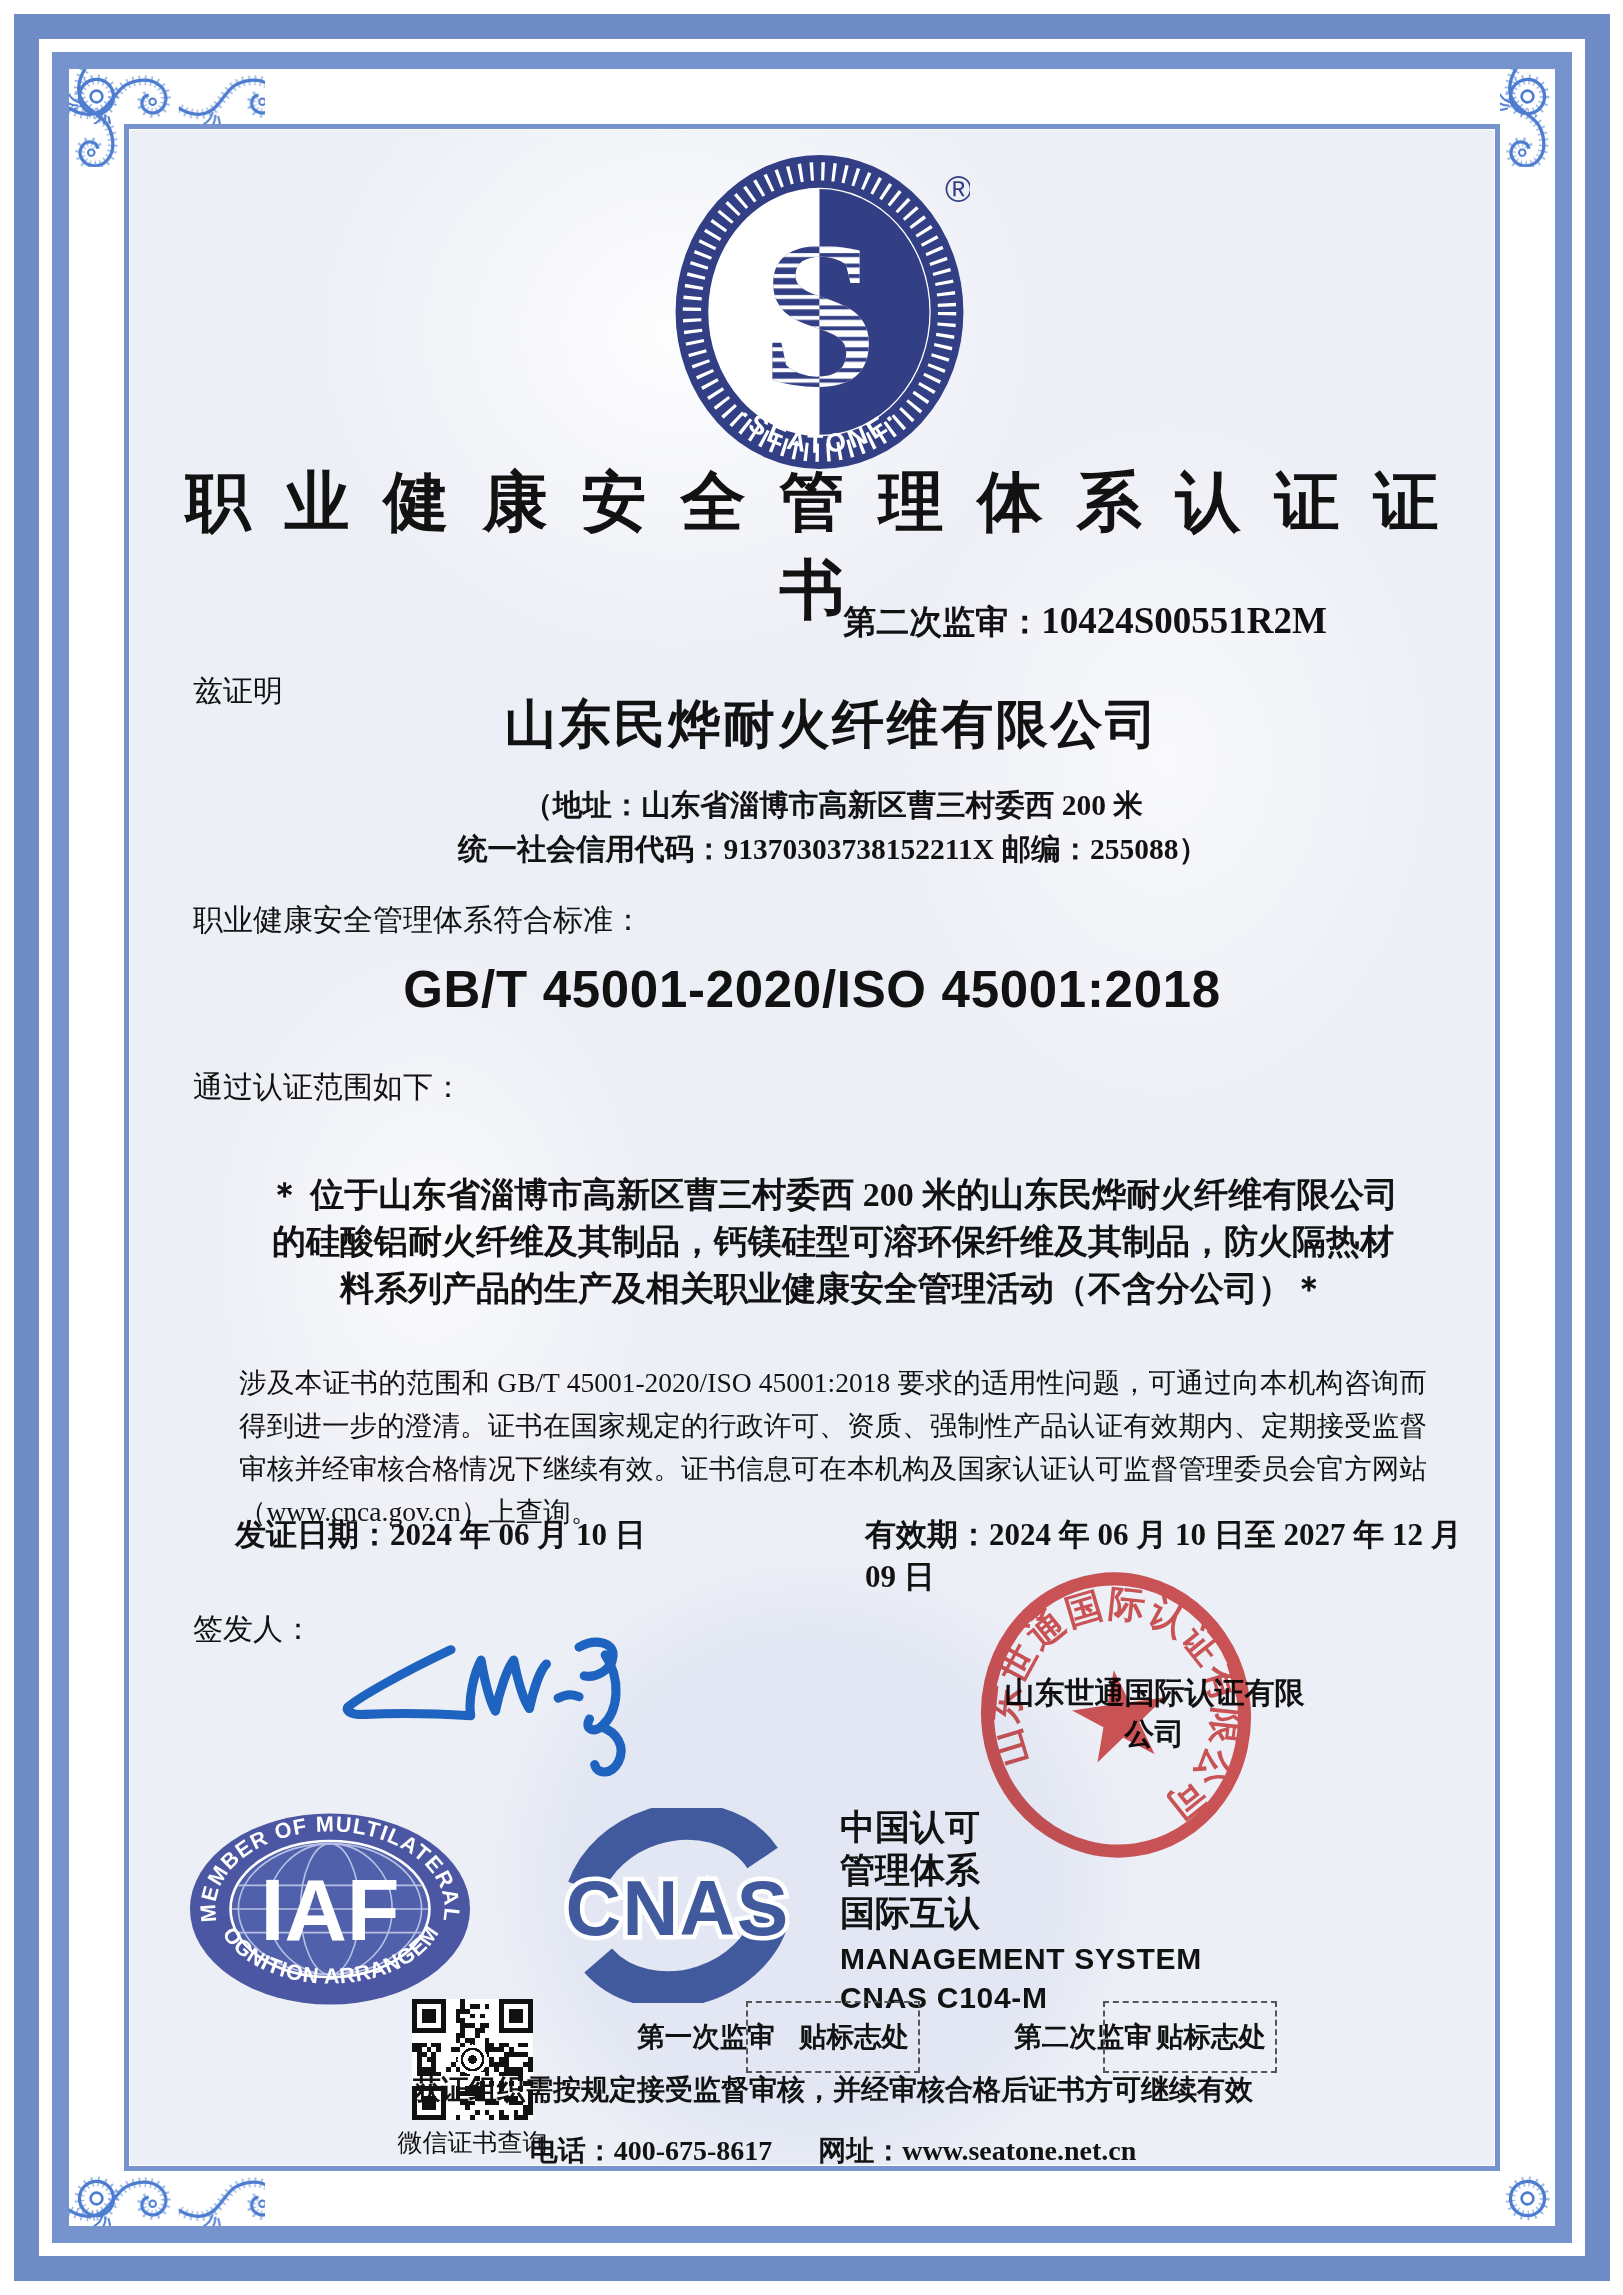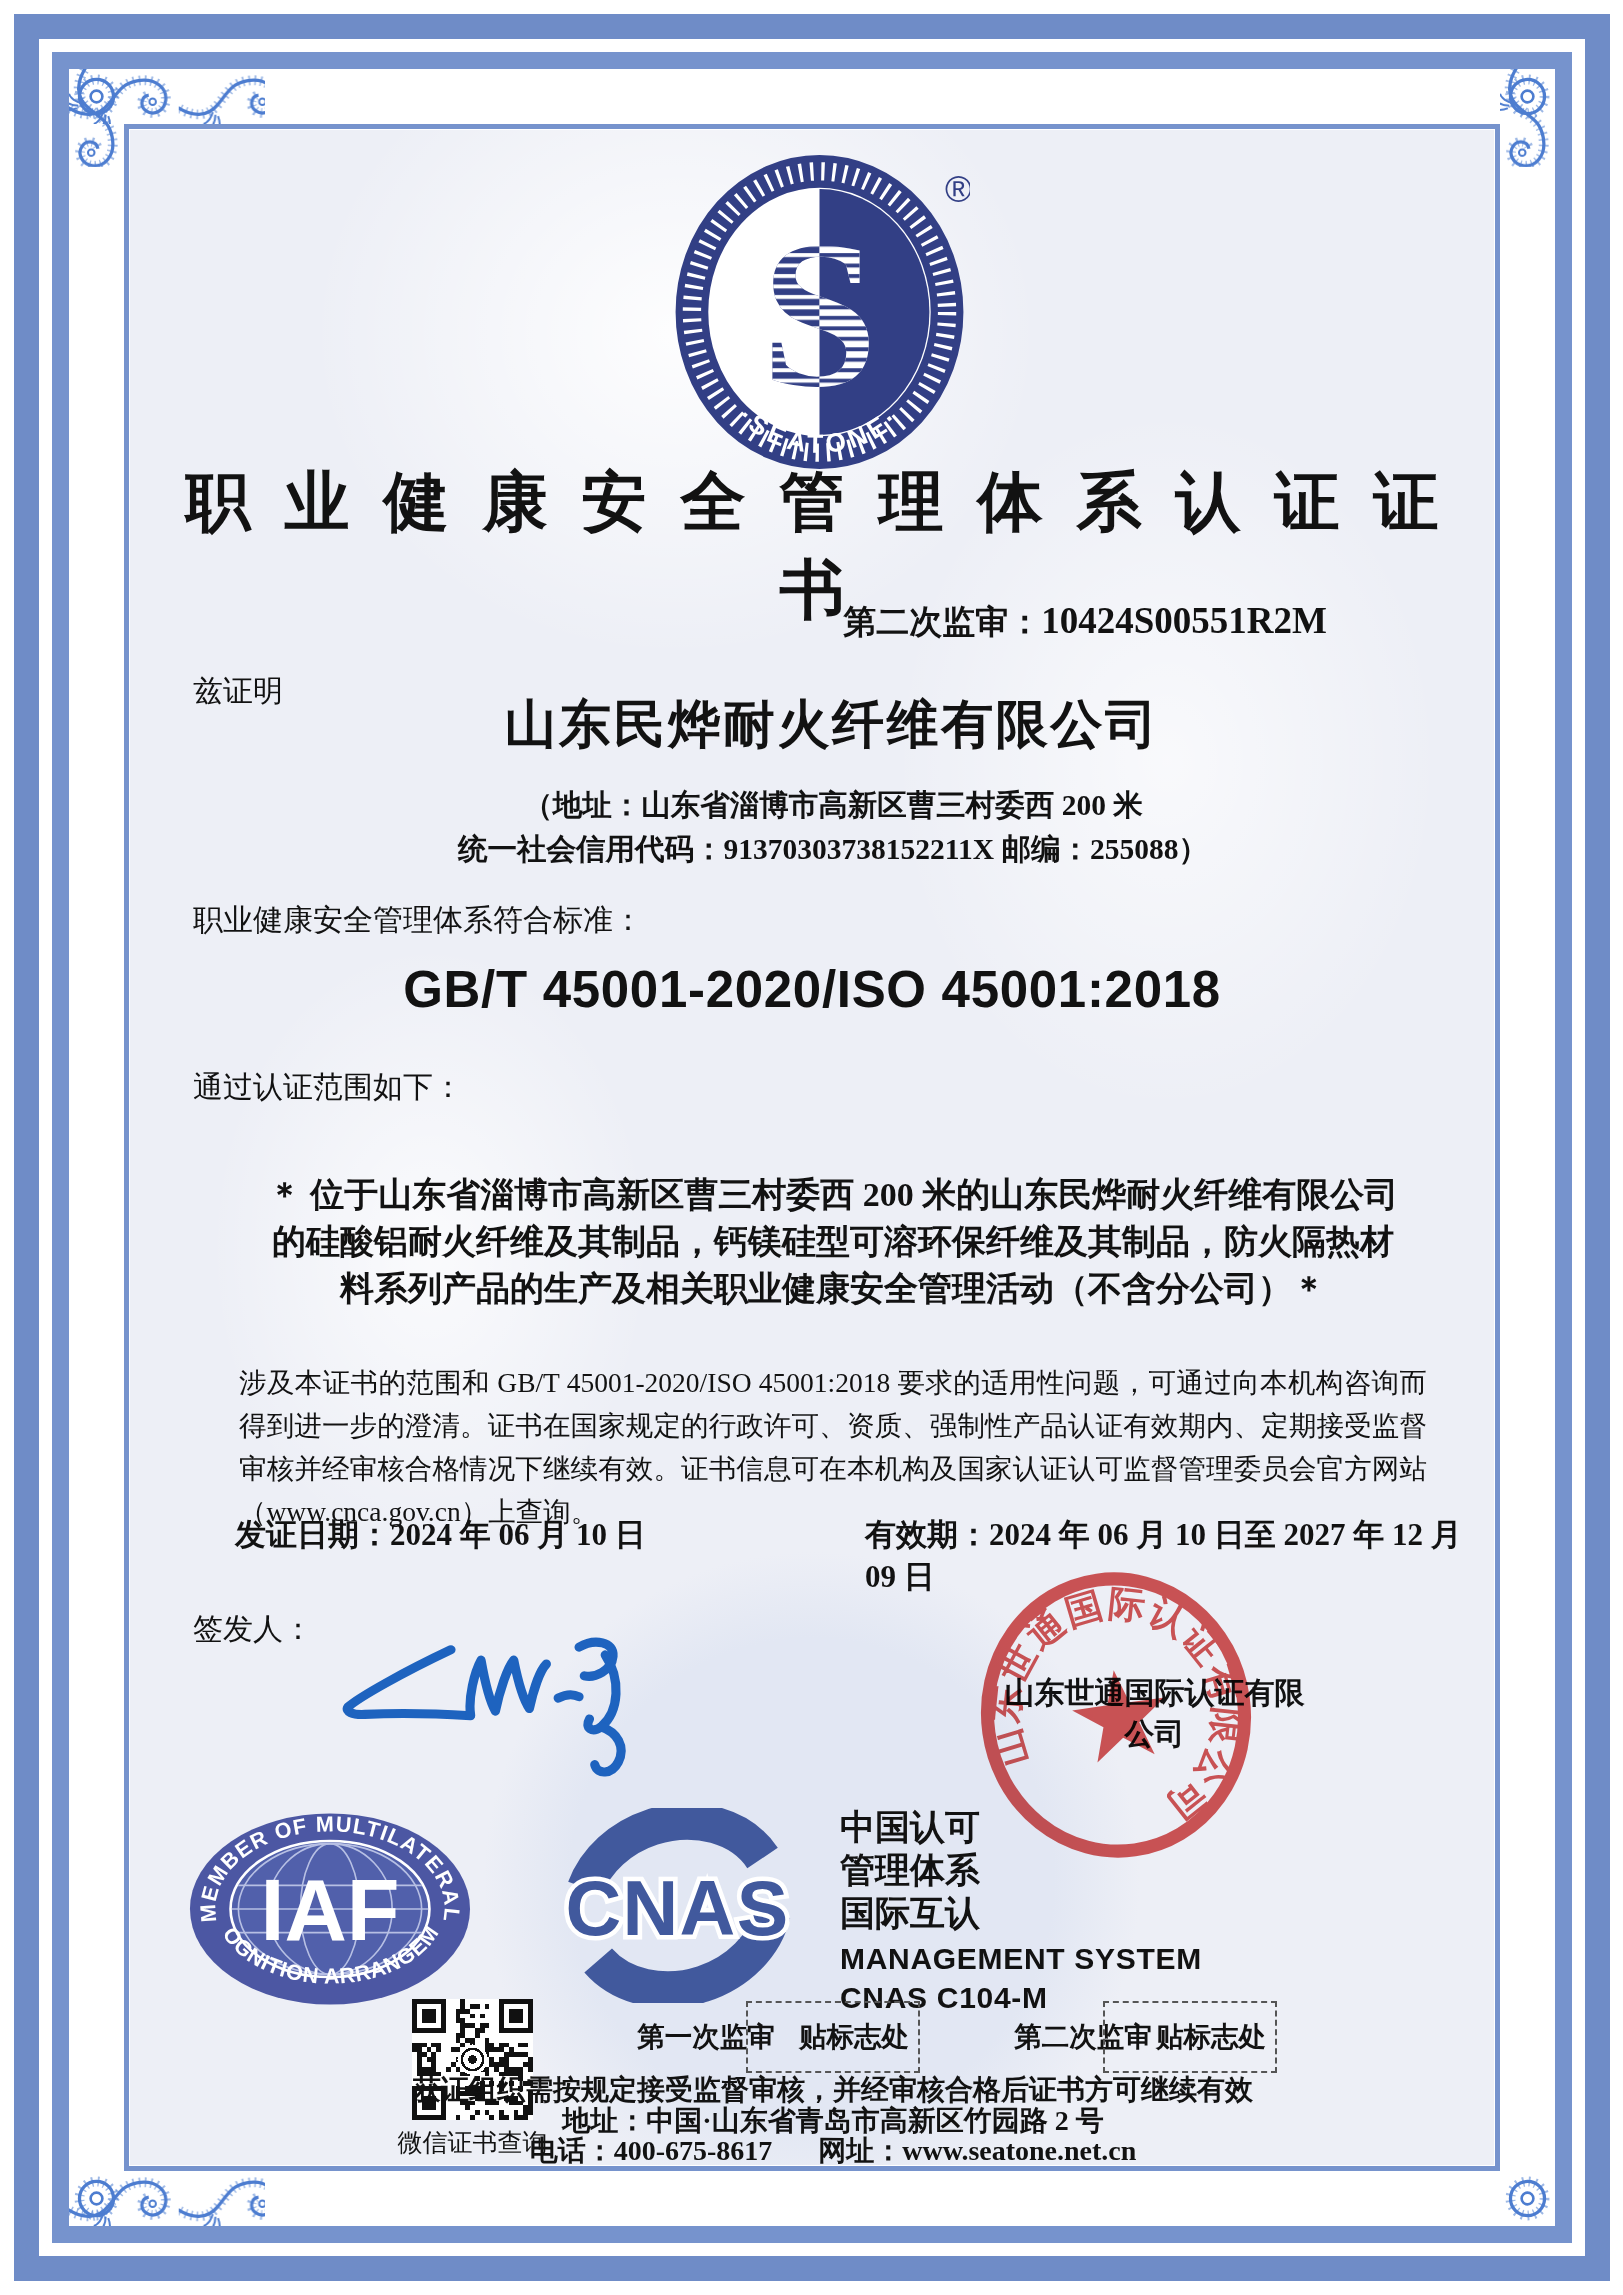--- a/index.html
+++ b/index.html
@@ -488,18 +488,17 @@
         <circle cx="12.5" cy="12.5" r="0.9" fill="#111"></circle>
       </svg>
     <div class="abs qrcap">微信证书查询</div>
 
     <div class="abs auditlbl a1 serif">第一次监审</div>
     <div class="abs stickerbox b1 serif">贴标志处</div>
     <div class="abs auditlbl a2 serif">第二次监审</div>
     <div class="abs stickerbox b2 serif">贴标志处</div>
 
     <div class="abs ctr notice serif">获证组织需按规定接受监督审核，并经审核合格后证书方可继续有效</div>
-    <div class="abs ctr addrline serif">地址：中国·山东省青岛市高新区竹园路 2 号</div>
     <div class="abs ctr phoneline serif"><span>电话：400-675-8617</span><span class="gap"></span><span>网址：www.seatone.net.cn</span></div>
 
   </div>
 </div>
 
 
 </body></html>

